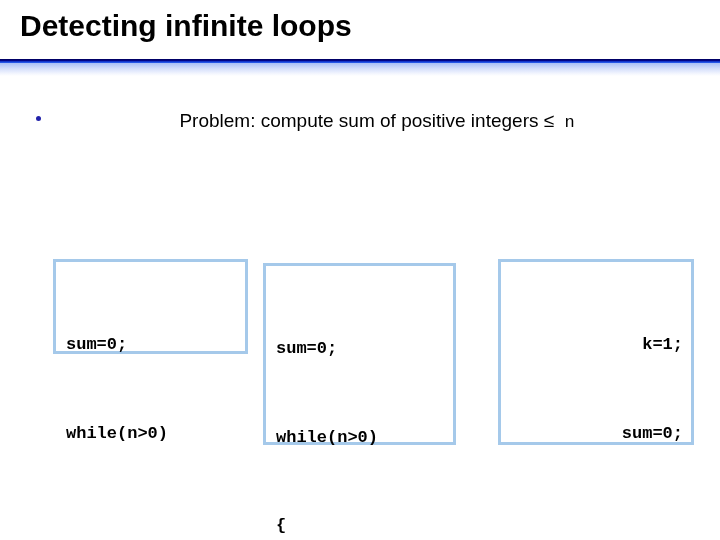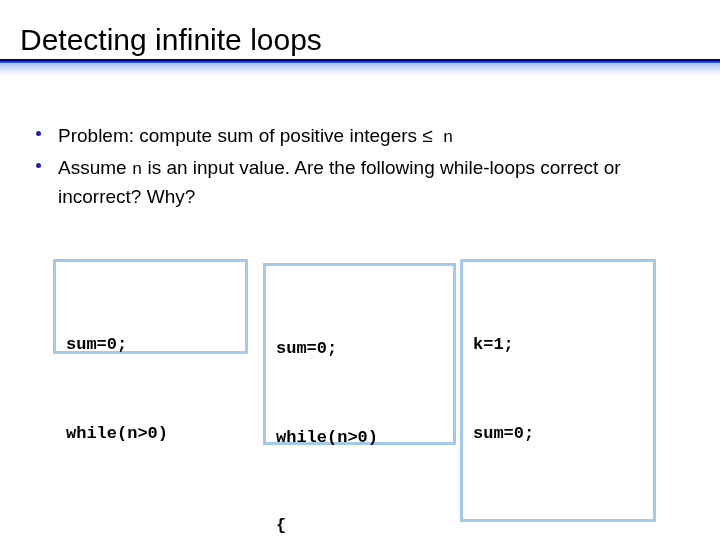--- a/index.html
+++ b/index.html
@@ -19,23 +19,23 @@
     position: relative;
     width: 720px;
     height: 540px;
     background: #ffffff;
   }
 
   
   .title {
     position: absolute;
     left: 20px;
-    top: 22px;
+    top: 8px;
     font-size: 30px;
-    font-weight: 400;
+    font-weight: 700;
     color: #000000;
     letter-spacing: 0px;
     white-space: nowrap;
     line-height: 36px;
   }
 
   
   .divider {
     position: absolute;
     left: 0px;
@@ -50,22 +50,23 @@
     top: 63px;
     width: 720px;
     height: 13px;
     background: linear-gradient(to bottom, #a9bff5 0%, #d6e0fb 45%, #f2f5fe 80%, #ffffff 100%);
   }
 
   
   .bullets {
     position: absolute;
     left: 36px;
-    top: 122px;
+    top: 107px;
     width: 660px;
+    text-align: center;
   }
   .bullet-row {
     display: flex;
     align-items: flex-start;
     margin-bottom: 3px;
   }
   .bullet-mark {
     flex: 0 0 auto;
     width: 22px;
     padding-top: 9px;
@@ -110,24 +111,25 @@
     width: 195px;
     height: 95px;
   }
   #code-box-2 {
     left: 263px;
     top: 263px;
     width: 193px;
     height: 182px;
   }
   #code-box-3 {
-    left: 460px;
+    left: 498px;
     top: 259px;
     width: 196px;
-    height: 263px;
+    height: 186px;
+    text-align: right;
   }
   .code-line {
     display: block;
     white-space: pre;
   }
 </style>
 </head>
 <body>
 
 <div class="slide">
@@ -141,28 +143,20 @@
 
     <div class="bullet-row">
       <span class="bullet-mark">
         <span class="bullet-dot"></span>
       </span>
       <span class="bullet-text">
         <span>Problem: compute sum of positive integers </span><span>≤</span><span class="mono-inline"> n</span>
       </span>
     </div>
 
-    <div class="bullet-row">
-      <span class="bullet-mark">
-        <span class="bullet-dot"></span>
-      </span>
-      <span class="bullet-text">
-        <span>Assume </span><span class="mono-inline">n</span><span> is an input value. Are the following while-loops correct or incorrect?  Why?</span>
-      </span>
-    </div>
 
   </div>
 
   <div class="code-box" id="code-box-1">
     <span class="code-line">sum=0;</span>
     <span class="code-line">while(n&gt;0)</span>
   </div>
 
   <div class="code-box" id="code-box-2">
     <span class="code-line">sum=0;</span>

